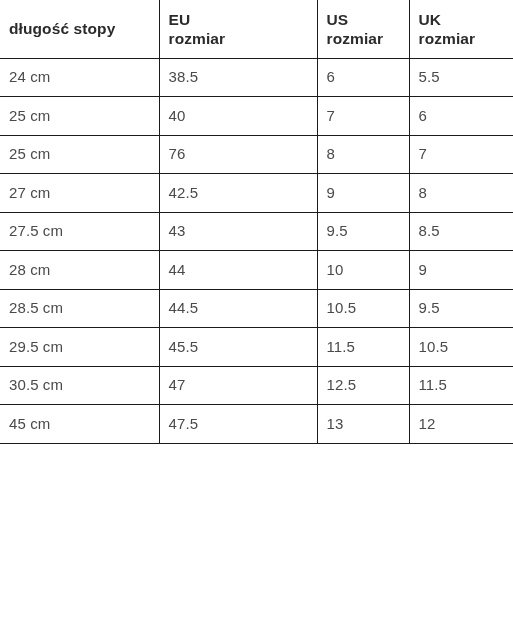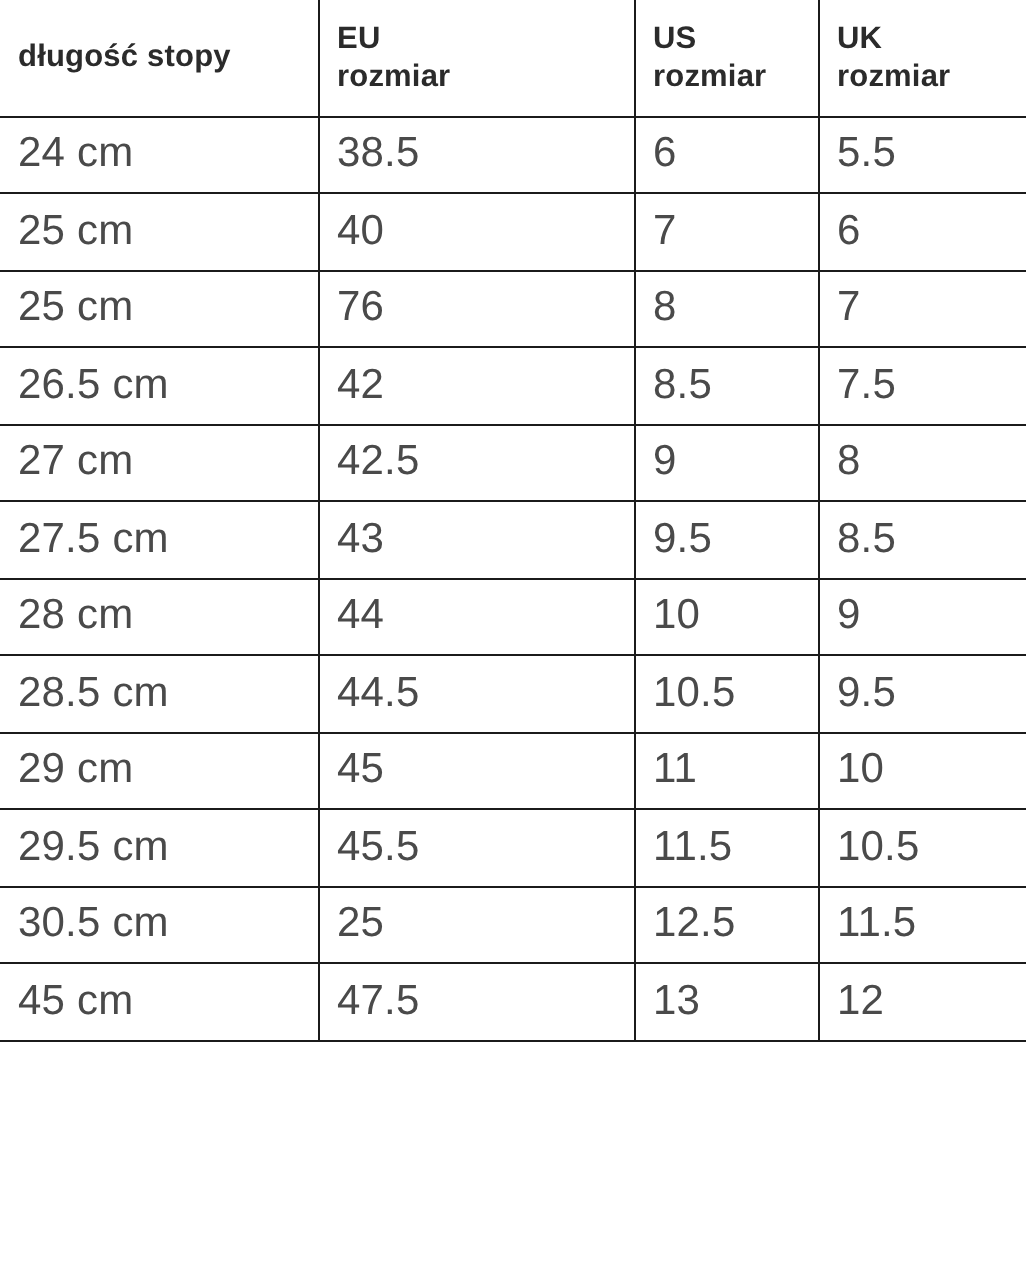--- a/index.html
+++ b/index.html
@@ -45,21 +45,21 @@
     font-size: 15.5px;
     font-weight: bold;
     line-height: 19px;
     color: #2b2b2b;
     border-bottom: 1px solid #1b1b1b;
     letter-spacing: 0.1px;
   }
 
   .size-table tbody td {
     height: 38.5px;
-    font-size: 21px;
+    font-size: 15px;
     font-weight: normal;
     line-height: 20px;
     color: #4a4a4a;
     border-bottom: 1px solid #1b1b1b;
     letter-spacing: 0.1px;
   }
 
   .hdr-line { display: block; }
 </style>
 </head>
@@ -104,26 +104,20 @@
         <td>7</td>
         <td>6</td>
       </tr>
       <tr>
         <td>25 cm</td>
         <td>76</td>
         <td>8</td>
         <td>7</td>
       </tr>
       <tr>
-        <td>26.5 cm</td>
-        <td>42</td>
-        <td>8.5</td>
-        <td>7.5</td>
-      </tr>
-      <tr>
         <td>27 cm</td>
         <td>42.5</td>
         <td>9</td>
         <td>8</td>
       </tr>
       <tr>
         <td>27.5 cm</td>
         <td>43</td>
         <td>9.5</td>
         <td>8.5</td>
@@ -134,34 +128,28 @@
         <td>10</td>
         <td>9</td>
       </tr>
       <tr>
         <td>28.5 cm</td>
         <td>44.5</td>
         <td>10.5</td>
         <td>9.5</td>
       </tr>
       <tr>
-        <td>29 cm</td>
-        <td>45</td>
-        <td>11</td>
-        <td>10</td>
-      </tr>
-      <tr>
         <td>29.5 cm</td>
         <td>45.5</td>
         <td>11.5</td>
         <td>10.5</td>
       </tr>
       <tr>
         <td>30.5 cm</td>
-        <td>25</td>
+        <td>47</td>
         <td>12.5</td>
         <td>11.5</td>
       </tr>
       <tr>
         <td>45 cm</td>
         <td>47.5</td>
         <td>13</td>
         <td>12</td>
       </tr>
     </tbody>

